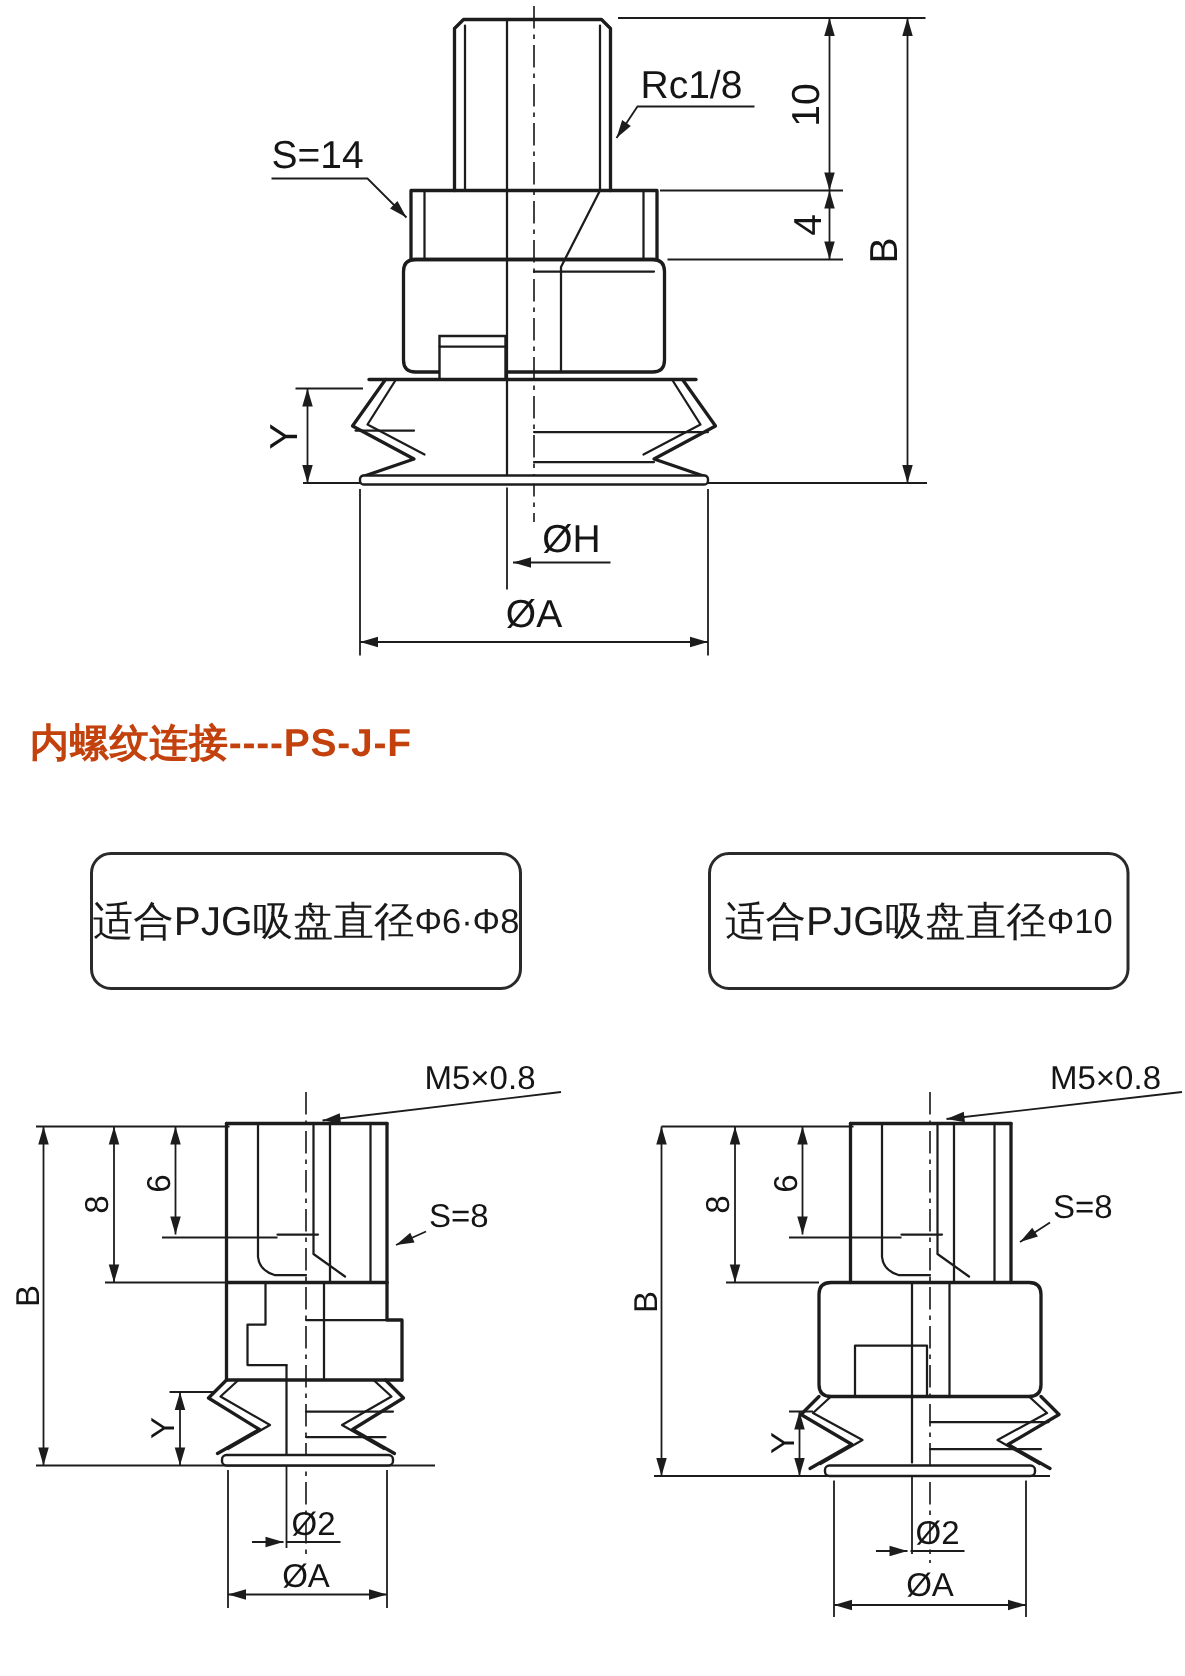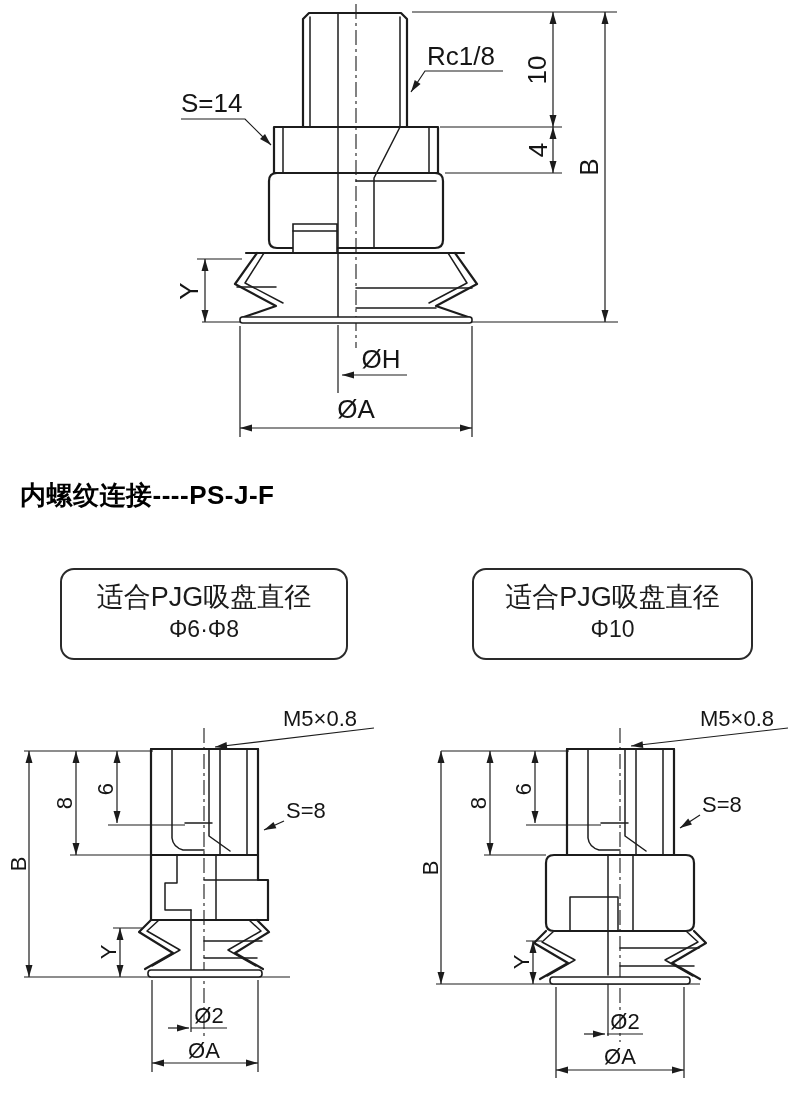--- a/index.html
+++ b/index.html
@@ -13,26 +13,26 @@
   .ol2{fill:none;stroke:#1c1c1c;stroke-width:1.5;stroke-linecap:round;stroke-linejoin:round;}
   .dim{fill:none;stroke:#1c1c1c;stroke-width:1.2;}
   .cl{fill:none;stroke:#1c1c1c;stroke-width:1.1;stroke-dasharray:15 4 3 4;}
   .wf{fill:#ffffff;stroke:#1c1c1c;stroke-width:1.6;}
   svg text{fill:#151515;}
   .t1{font-size:26px;}
   .t2{font-size:22px;}
   
   .heading{
     position:absolute;left:20px;top:478px;font-size:26px;font-weight:bold;
-    color:#000000;letter-spacing:0.5px;white-space:nowrap;
+    color:#c2410c;letter-spacing:0.5px;white-space:nowrap;
   }
   
   .callout{
     position:absolute;top:568px;height:92px;border:2.5px solid #2a2a2a;border-radius:14px;
-    box-sizing:border-box;display:flex;flex-direction:column;align-items:center;
+    box-sizing:border-box;display:flex;align-items:center;
     justify-content:center;color:#1a1a1a;background:#fff;
   }
   .callout .l1{font-size:27px;line-height:31px;white-space:nowrap;}
   .callout .l2{font-size:23px;line-height:33px;white-space:nowrap;}
   .callout-left{left:60px;width:288px;}
   .callout-right{left:472px;width:281px;}
 </style>
 </head>
 <body>
 

